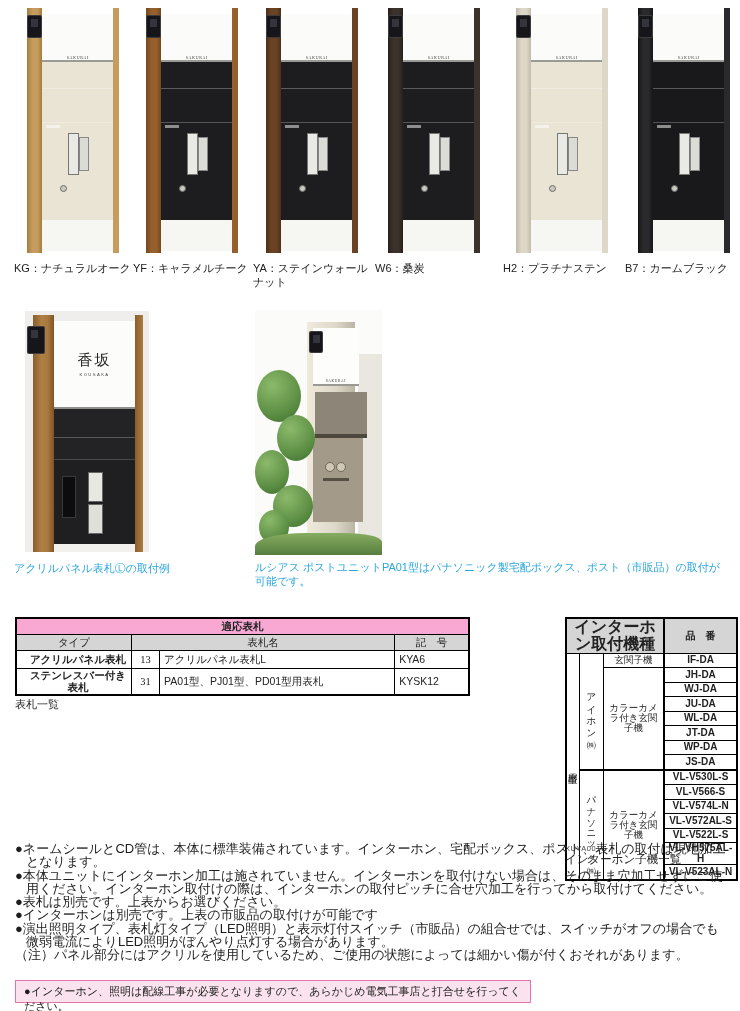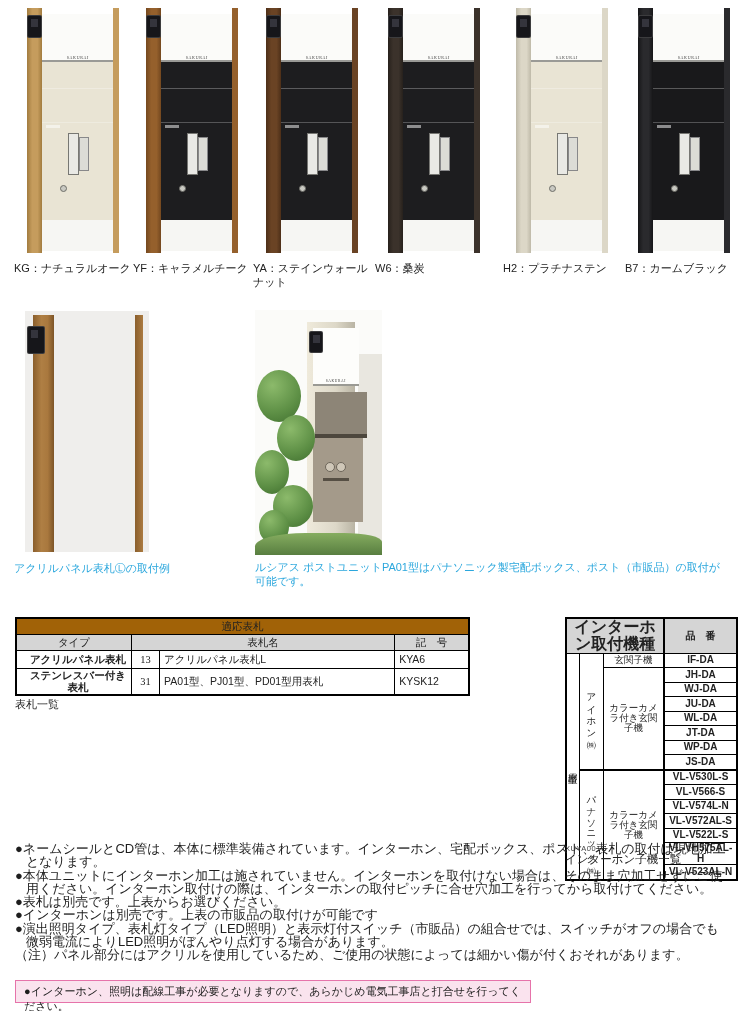--- a/index.html
+++ b/index.html
@@ -75,21 +75,21 @@
   .figR .grass{position:absolute;left:0;bottom:0;width:100%;height:22px;
       background:linear-gradient(180deg,#86ad60,#587e40);border-radius:40% 30% 0 0/60% 40% 0 0;}
 
   .cap{position:absolute;font-size:11px;font-weight:normal;line-height:1.3;}
 
   
   table{border-collapse:collapse;}
   .ntable{position:absolute;left:15px;top:617px;width:455px;border:2px solid #000;
       font-size:10.5px;table-layout:fixed;}
   .ntable th,.ntable td{border:1px solid #000;padding:1px 4px;height:13px;line-height:1.1;}
-  .ntable .title{background:#a16207;text-align:center;font-weight:normal;}
+  .ntable .title{background:#f9a8d4;text-align:center;font-weight:bold;}
   .ntable .hdr th{background:#d5d5d5;text-align:center;font-weight:normal;}
   .ntable td.c{text-align:center;font-family:Liberation Serif, serif;}
   .ntable td.tcol{font-weight:bold;text-align:center;padding-left:12px;}
   .ntable td{height:15px;}
 
   .note1{position:absolute;left:15px;top:681px;width:710px;font-size:10.5px;color:#222;}
   .note2{position:absolute;left:15px;top:697px;font-size:11px;color:#222;}
 
   .itable{position:absolute;left:565px;top:617px;width:173px;border:2px solid #000;
       font-size:9.5px;table-layout:fixed;}
@@ -243,20 +243,33 @@
         <div class="base"></div>
       </div>
       <div class="intercom"></div>
     </div>
     <div class="plabel">B7：カームブラック</div>
   </div>
 
   <div class="fig figL">
     <div class="post"></div>
     <div class="strip"></div>
+    <div class="mid">
+      <div class="acrylic">
+        <span class="kanji">香坂</span>
+        <span class="roman">KOUSAKA</span>
+      </div>
+      <div class="box1"></div>
+      <div class="box2">
+        <span class="slot2"></span>
+        <span class="stick1"></span>
+        <span class="stick2"></span>
+      </div>
+      <div class="base"></div>
+    </div>
     <div class="intercom"></div>
   </div>
   <div class="cap" style="left: 14px; top: 561px; color: rgb(43, 167, 221);">アクリルパネル表札Ⓛの取付例</div>
 
   <div class="fig figR">
     <div class="wall"></div>
     <div class="post"></div>
     <div class="acrylic">
         <span class="nm">SAKURAI</span>
       </div>

